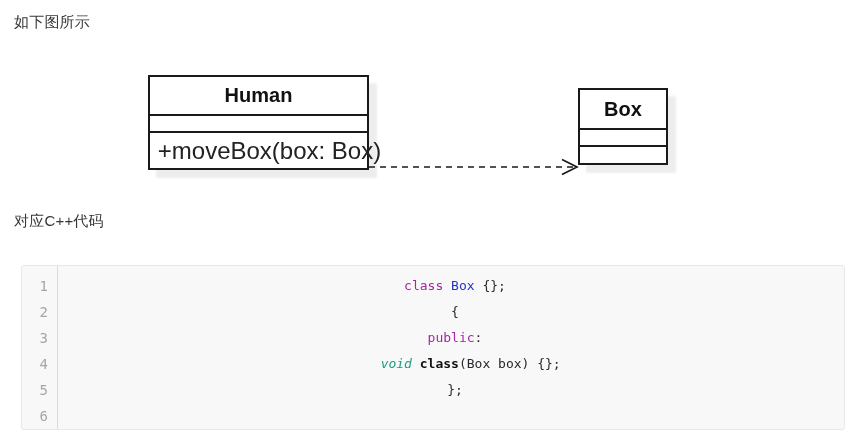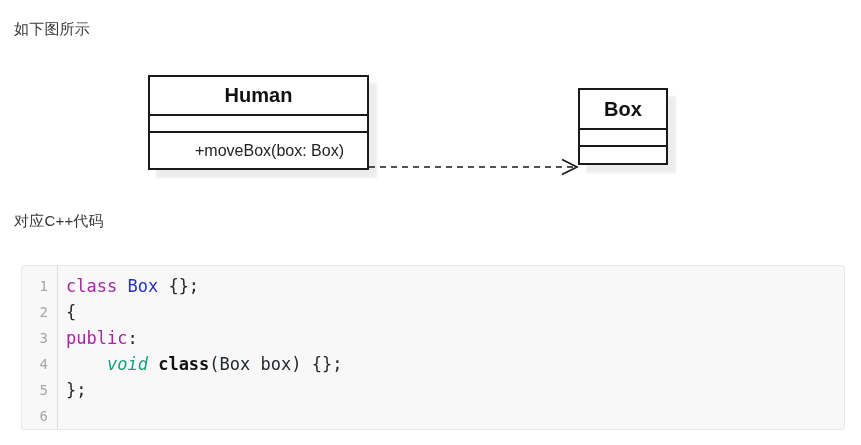--- a/index.html
+++ b/index.html
@@ -11,21 +11,21 @@
   html,body{background:#ffffff;}
   .page{
     position:relative; width:861px; height:445px; overflow:hidden;
     background:#ffffff;
     font-family:"Liberation Sans", sans-serif;
   }
   .heading{
     position:absolute; left:14px;
     font-size:15px; color:var(--text); letter-spacing:0.2px;
   }
-  .heading.intro{top:20px;text-align:center;}
+  .heading.intro{top:13px;text-align:center;}
   .heading.code-label{top:212px;}
 
   
   .diagram{position:absolute; left:0; top:55px; width:861px; height:145px;}
   .uml-class{
     position:absolute; background:#ffffff;
     border:2px solid var(--umlline);
     box-shadow:8px 8px 2px rgba(0,0,0,0.07);
     display:flex; flex-direction:column;
   }
@@ -36,21 +36,21 @@
     font-weight:bold; color:#111;
     display:flex; align-items:center; justify-content:center;
   }
   .uml-human .uml-title{height:39px; font-size:20px;}
   .uml-box .uml-title{height:40px; font-size:20px;}
   .uml-attrs{border-bottom:2px solid var(--umlline);}
   .uml-human .uml-attrs{height:17px;}
   .uml-box .uml-attrs{height:17px;}
   .uml-ops{
     flex:1; display:flex; align-items:center; justify-content:center;
-    font-size:16px; color:#222; white-space:nowrap;margin-left:22px;
+    font-size:24px; color:#222; white-space:nowrap;margin-left:22px;
   }
   .dep-arrow{position:absolute; left:369px; top:99px; overflow:visible;}
 
   
   .code-block{
     position:absolute; left:21px; top:265px; width:824px; height:165px;
     background:var(--codebg);
     border:1px solid var(--codeborder);
     border-radius:3px;
     display:flex;
@@ -61,22 +61,22 @@
     width:36px; padding-top:7px;
     border-right:1px solid var(--gutterline);
     text-align:right;
   }
   .gutter .ln{
     display:block; height:26px; line-height:26px;
     padding-right:9px; font-size:14px; color:var(--ln);
   }
   .code-col{padding-top:7px; padding-left:8px; flex:1;}
   .code-line{
-    height:26px; line-height:26px; font-size:17px;
-    color:var(--plain); white-space:pre;
+    height:26px; line-height:26px; font-size:13px;
+    color:var(--plain); white-space:pre;text-align:center;
   }
   .tok-kw{color:var(--kw);}
   .tok-ty{color:var(--ty);}
   .tok-bi{color:var(--bi);font-style:italic;}
   .tok-fn{color:var(--fn); font-weight:600;}
   .tok-pl{color:var(--plain);}
 </style>
 </head>
 <body>
 

